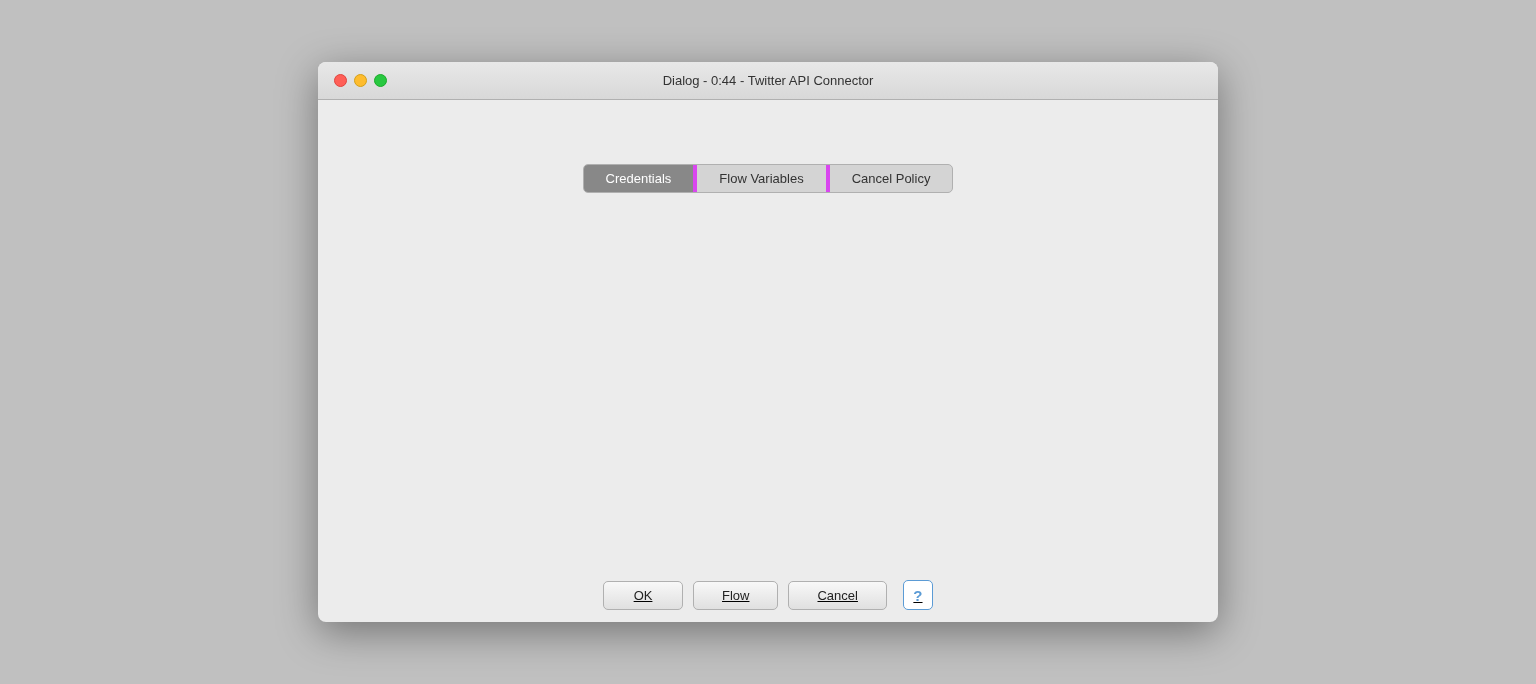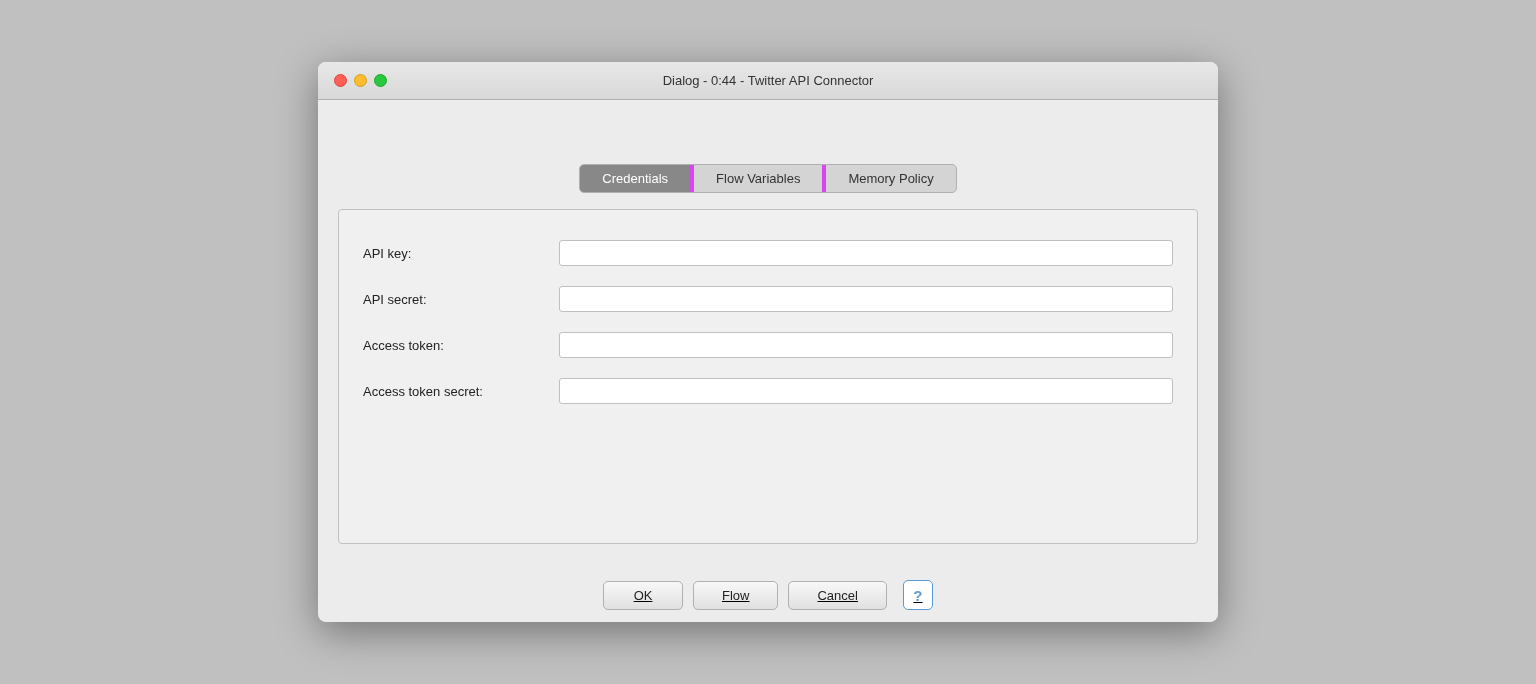--- a/index.html
+++ b/index.html
@@ -210,47 +210,24 @@
     </div>
     <span class="title-bar-text">Dialog - 0:44 - Twitter API Connector</span>
   </div>
 
   <div class="window-body">
 
     <div class="tabs-bar">
       <div class="tabs">
         <button class="tab active">Credentials</button>
         <button class="tab">Flow Variables</button>
-        <button class="tab">Memory Policy</button>
+        <button class="tab">Cancel Policy</button>
       </div>
     </div>
 
-    <div class="content-panel">
-
-      <div class="form-row">
-        <label class="form-label">API key:</label>
-        <input class="form-input" type="text" value="" style="">
-      </div>
-
-      <div class="form-row">
-        <label class="form-label">API secret:</label>
-        <input class="form-input" type="text" value="" style="">
-      </div>
-
-      <div class="form-row">
-        <label class="form-label">Access token:</label>
-        <input class="form-input" type="text" value="" style="">
-      </div>
-
-      <div class="form-row">
-        <label class="form-label">Access token secret:</label>
-        <input class="form-input" type="text" value="" style="">
-      </div>
-
-    </div>
 
   </div>
 
   <div class="bottom-bar">
     <button class="btn">OK</button>
     <button class="btn">Flow</button>
     <button class="btn">Cancel</button>
     <button class="help-btn">?</button>
   </div>
 </div>

